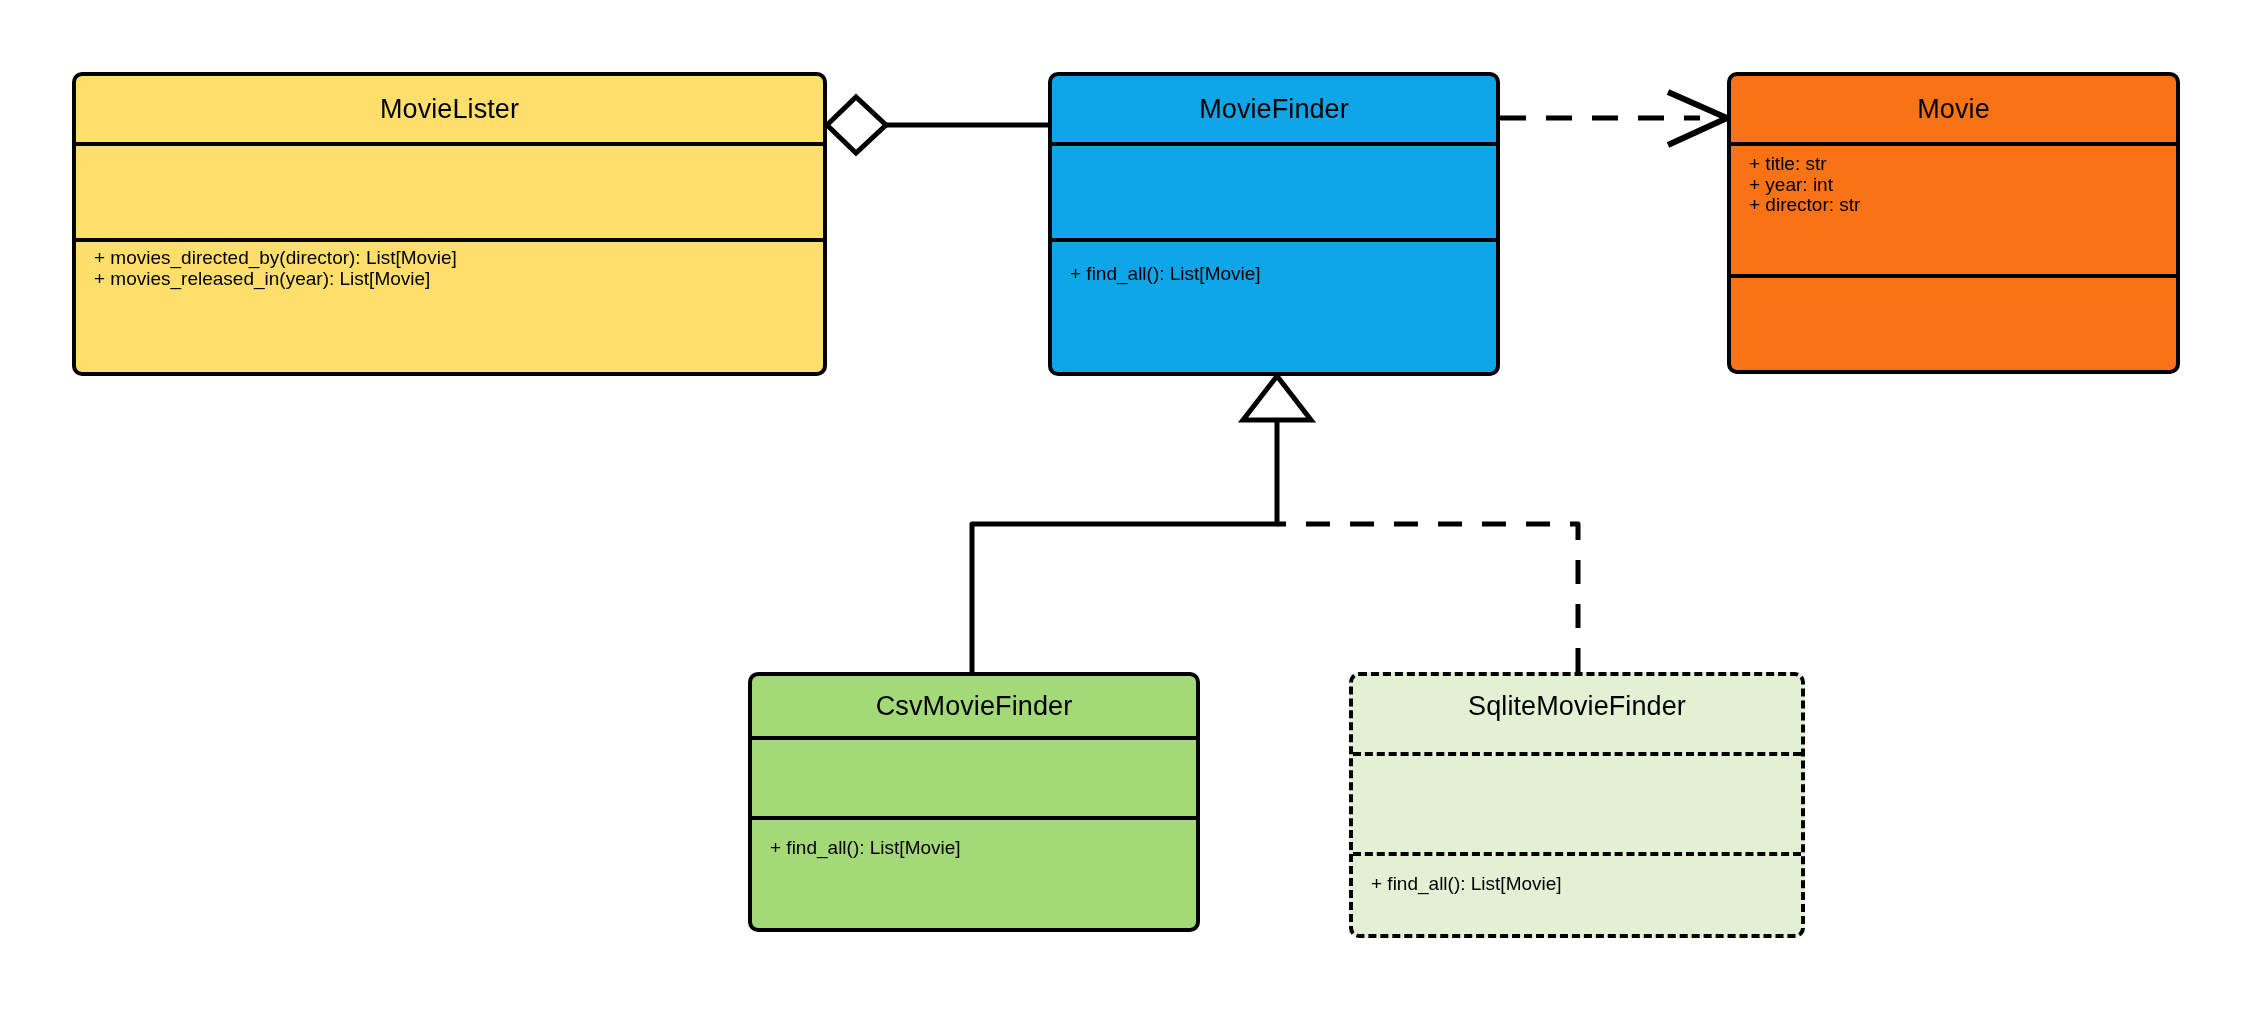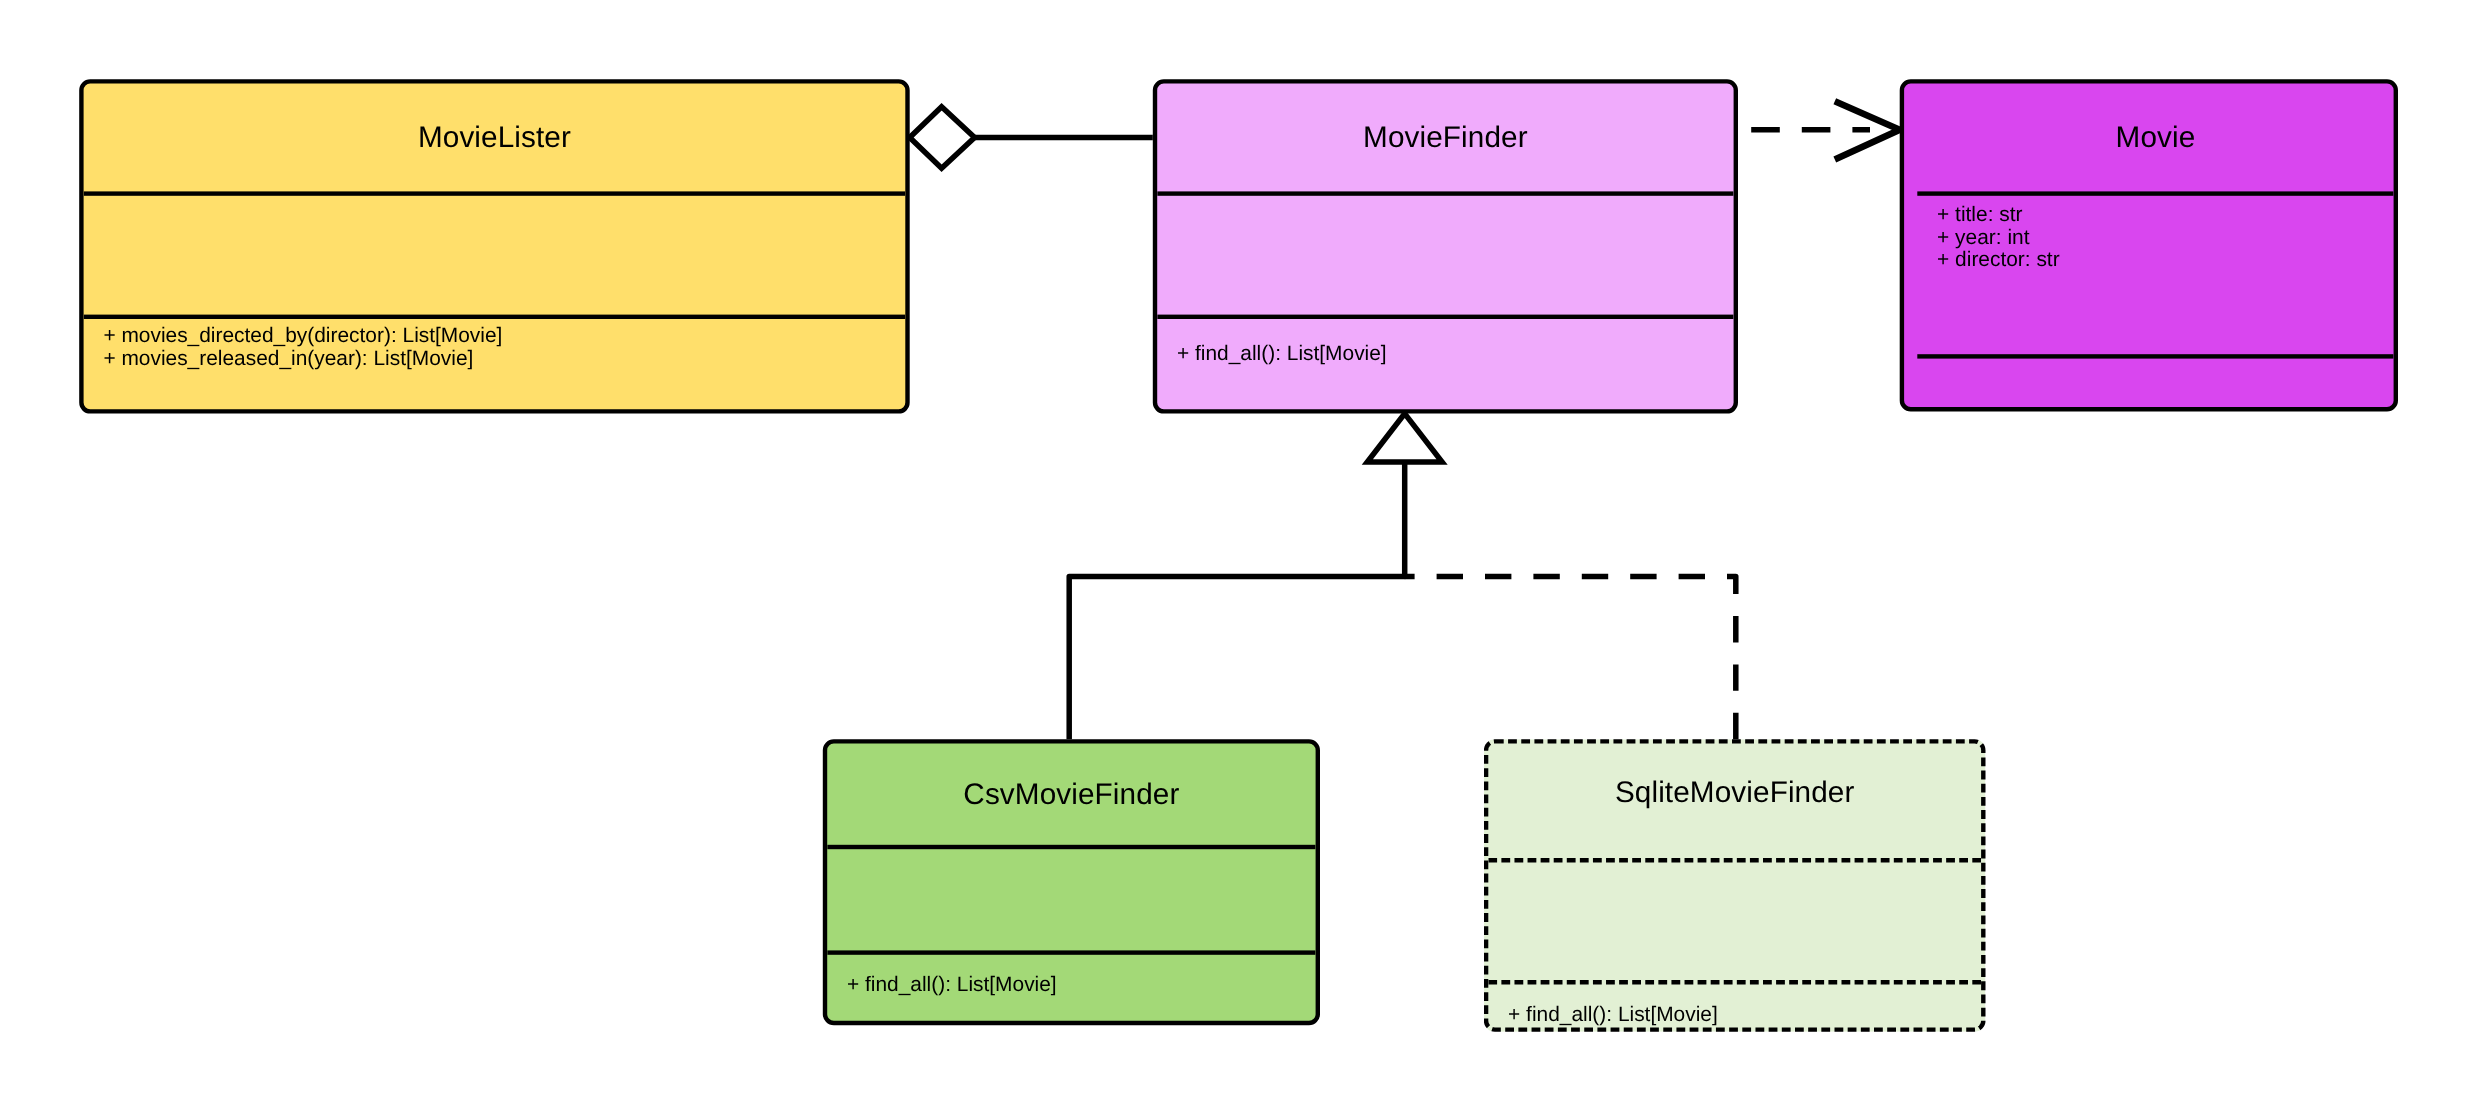--- a/index.html
+++ b/index.html
@@ -26,21 +26,20 @@
     overflow: hidden;
   }
   .uml-class.dashed {
     border-style: dashed;
     border-width: 4px;
     gap: 16px;
   }
   .compartment {
     box-sizing: border-box;
     position: relative;
-    margin-top: 16px;
   }
   .compartment + .compartment {
     border-top: 4px solid #000000;
   }
   .uml-class.dashed .compartment + .compartment {
     border-top: 4px dashed #000000;
   }
   .class-title {
     display: flex;
     align-items: center;
@@ -104,29 +103,29 @@
 
   <div class="uml-class" id="cls-movie-lister" style="left:72px; top:72px; width:755px; height:304px; background:#FFDF6B;">
     <div class="compartment class-title" style="height:66px;">MovieLister</div>
     <div class="compartment empty-compartment" style="height:96px;"></div>
     <div class="compartment members" style="flex:1 1 auto;">
       <div class="member-line">+ movies_directed_by(director): List[Movie]</div>
       <div class="member-line">+ movies_released_in(year): List[Movie]</div>
     </div>
   </div>
 
-  <div class="uml-class" id="cls-movie-finder" style="left:1048px; top:72px; width:532px; height:304px; background:#f0abfc;">
+  <div class="uml-class" id="cls-movie-finder" style="left:1048px; top:72px; width:452px; height:304px; background:#0ea5e9;">
     <div class="compartment class-title" style="height:66px;">MovieFinder</div>
     <div class="compartment empty-compartment" style="height:96px;"></div>
     <div class="compartment members" style="flex:1 1 auto; padding-top:22px;">
       <div class="member-line">+ find_all(): List[Movie]</div>
     </div>
   </div>
 
-  <div class="uml-class" id="cls-movie" style="left:1727px; top:72px; width:453px; height:302px; background:#d946ef;padding-left:12px;">
+  <div class="uml-class" id="cls-movie" style="left:1727px; top:72px; width:453px; height:302px; background:#f97316;">
     <div class="compartment class-title" style="height:66px;">Movie</div>
     <div class="compartment members" style="height:132px; padding-top:8px;">
       <div class="member-line">+ title: str</div>
       <div class="member-line">+ year: int</div>
       <div class="member-line">+ director: str</div>
     </div>
     <div class="compartment empty-compartment" style="flex:1 1 auto;"></div>
   </div>
 
   <div class="uml-class" id="cls-csv-movie-finder" style="left:748px; top:672px; width:452px; height:260px; background:#A3D977;">

